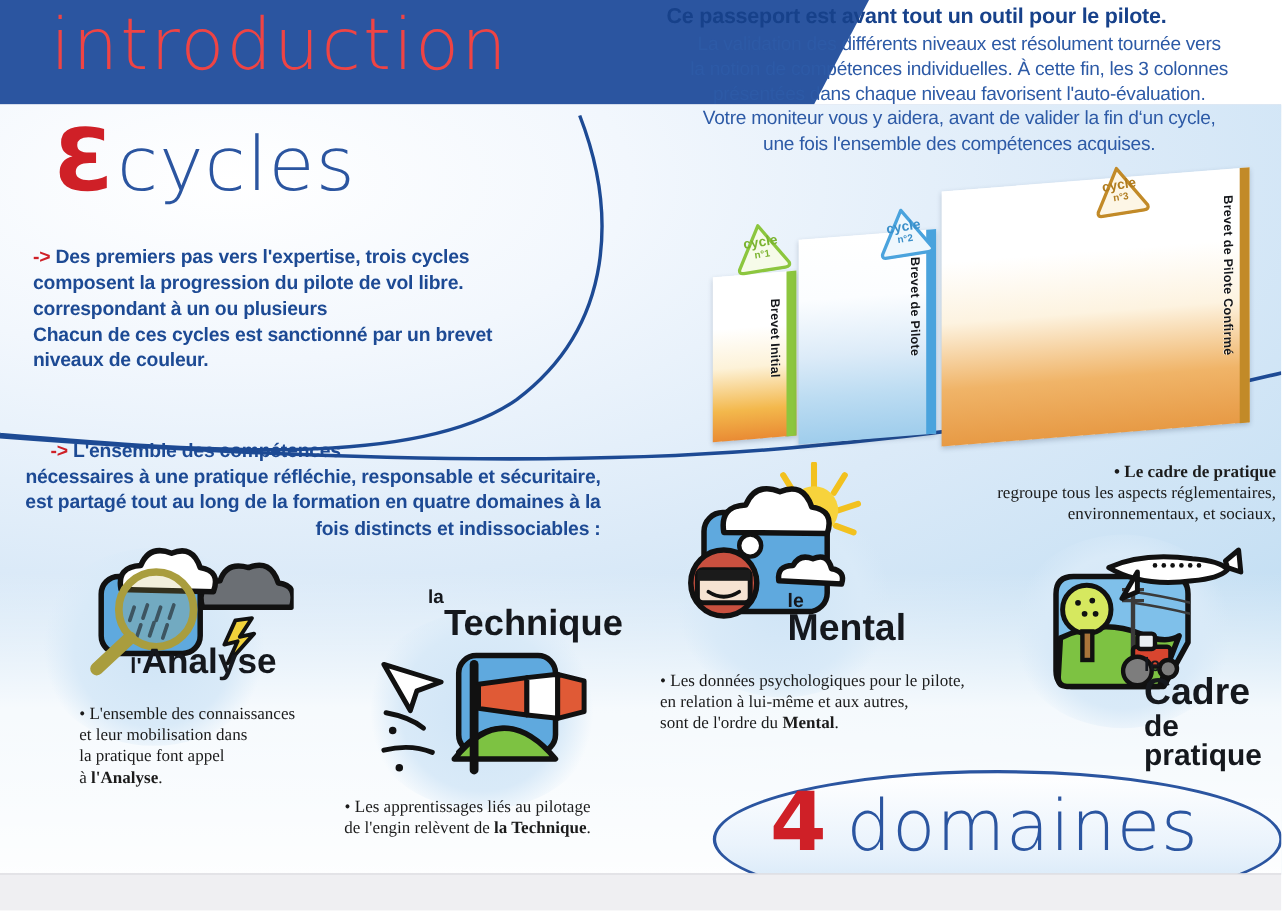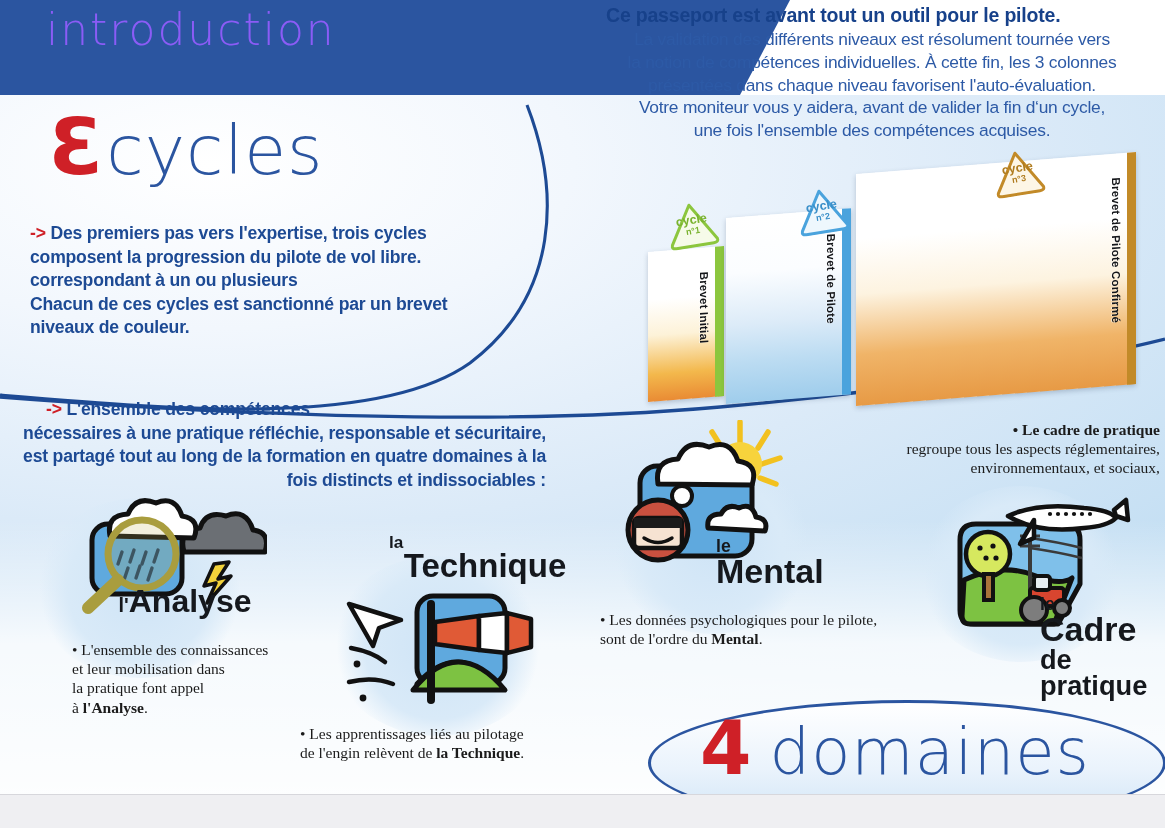--- a/index.html
+++ b/index.html
@@ -34,22 +34,22 @@
 
   
   .banner{
     position:absolute;left:0;top:0;width:790px;height:95px;
     background:#2b55a0;
     border-bottom-right-radius:26px;
     clip-path:polygon(0 0, 790px 0, 740px 95px, 0 95px);
   }
   .banner-title{
     position:absolute;left:46px;top:4px;
-    color:#8b5cf6;
-    font-size:44px;letter-spacing:2px;
+    color:#ef4444;
+    font-size:65px;letter-spacing:2px;
     font-family:"DejaVu Sans", sans-serif;
     font-weight:300;
   }
 
   
   .intro-box{
     position:absolute;left:592px;top:4px;width:560px;
     text-align:center;
   }
   .intro-head{
@@ -304,21 +304,21 @@
       <path d="M172 35 l24 6 v28 l-24 6 z" fill="#e05a36"></path>
     </g>
     <path d="M14 26 l52 16 l-22 8 l-6 18 z" fill="#ffffff" stroke="#111" stroke-width="4.5" stroke-linejoin="round"></path>
     <g stroke="#111" stroke-width="4.5" fill="none" stroke-linecap="round">
       <path d="M16 70 q22 4 34 14"></path>
       <path d="M14 104 q24 -6 44 2"></path>
     </g>
     <circle cx="22" cy="86" r="3.4" fill="#111"></circle>
     <circle cx="28" cy="120" r="3.4" fill="#111"></circle>
   </svg>
-  <div class="domain-text" style="left:300px;top:724px;width:290px;">
+  <div class="domain-text" style="left:280px;top:724px;width:290px;text-align:center;">
     <span class="ln">• Les apprentissages liés au pilotage</span>
     <span class="ln">de l'engin relèvent de <b>la Technique</b>.</span>
   </div>
 
   <div class="halo" style="left:610px;top:458px;width:204px;height:176px;"></div>
   <svg style="position:absolute;left:612px;top:420px;width:205px;height:170px;" viewBox="0 0 205 170">
     <g stroke="#f2c11f" stroke-width="5.5" stroke-linecap="round">
       <line x1="128" y1="2" x2="128" y2="22"></line>
         <line x1="100" y1="12" x2="110" y2="28"></line>
       <line x1="156" y1="12" x2="146" y2="28"></line>
@@ -339,20 +339,21 @@
     <rect x="22" y="98" width="48" height="30" rx="5" fill="#f6e3d2" stroke="#111" stroke-width="4.5"></rect>
     <rect x="22" y="98" width="48" height="10" fill="#1b1b1b"></rect>
     <path d="M32 118 q14 9 28 0" fill="none" stroke="#111" stroke-width="3.4" stroke-linecap="round"></path>
   </svg>
   <div class="domain-title" style="left:716px;top:538px;width:150px;font-size:34px;text-align:left;">
     <span class="small" style="text-align:left;">le</span>
     <span>Mental</span>
   </div>
   <div class="domain-text" style="left:600px;top:610px;width:330px;">
     <span class="ln">• Les données psychologiques pour le pilote,</span>
+    <span class="ln">en relation à lui-même et aux autres,</span>
     <span class="ln">sont de l'ordre du <b>Mental</b>.</span>
   </div>
 
   <div class="halo" style="left:918px;top:486px;width:206px;height:176px;"></div>
   <div class="domain-text t-right" style="left:848px;top:420px;width:312px;">
     <span class="ln t-center" style="font-weight:bold;">• <b>Le cadre de pratique</b></span>
     <span class="ln">regroupe tous les aspects réglementaires,</span>
     <span class="ln">environnementaux, et sociaux,</span>
   </div>
   <svg style="position:absolute;left:938px;top:496px;width:195px;height:150px;" viewBox="0 0 195 150">

